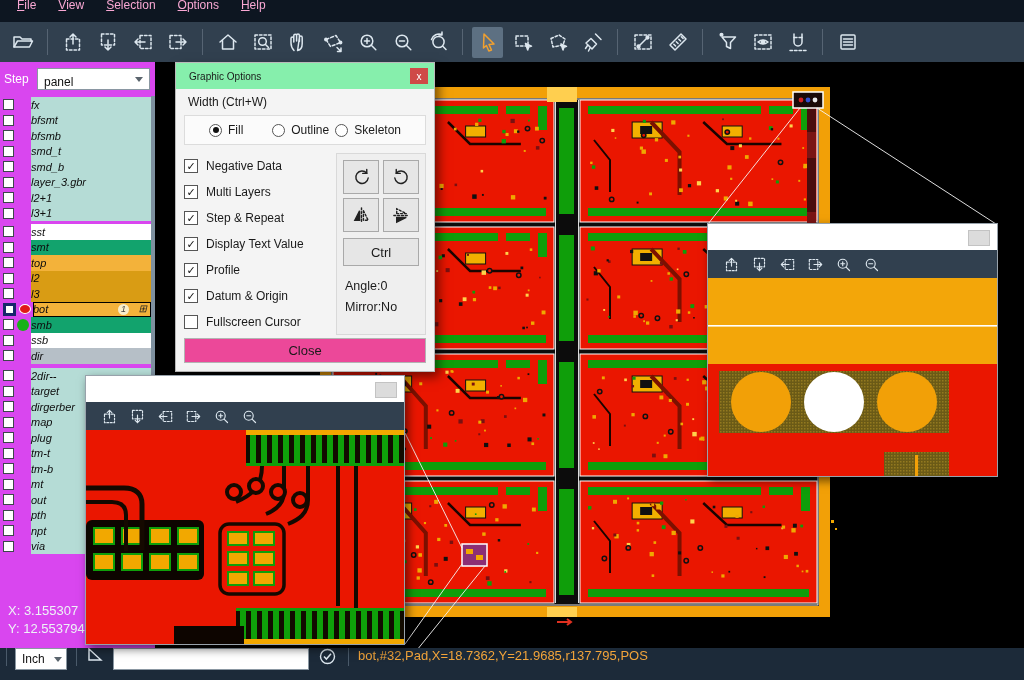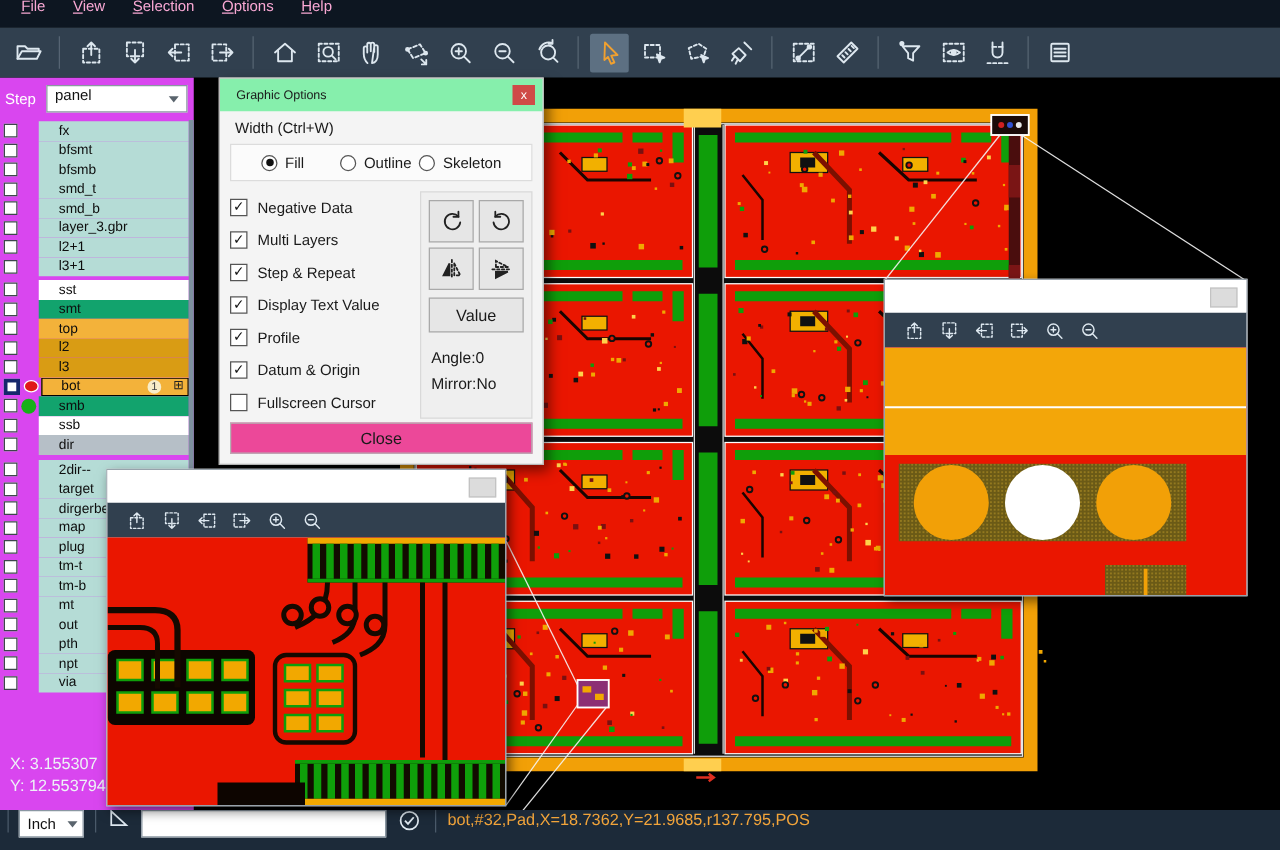--- a/index.html
+++ b/index.html
@@ -19,33 +19,33 @@
   .ticon{width:31px;height:31px;margin:0 2px;display:flex;align-items:center;justify-content:center;
          border-radius:2px;flex:none;}
   .ticon svg{display:block;}
   .ticon.active{background:#5d7082;}
 
   
   .sidebar{position:absolute;left:0;top:62px;width:155px;height:600px;background:#d946ef;z-index:2;}
   .step-row{position:absolute;left:0;top:5px;width:100%;height:24px;display:flex;align-items:center;}
   .step-label{width:33px;color:#fff;font-size:12px;padding-left:4px;}
   .step-select{flex:1;margin-right:5px;height:22px;background:#fff;border:1px solid #8a97a2;
-               display:flex;align-items:flex-start;font-size:12px;color:#111;padding-left:6px;position:relative;box-sizing:border-box;}
+               display:flex;align-items:flex-end;font-size:12px;color:#111;padding-left:6px;position:relative;box-sizing:border-box;}
   .chev{width:0;height:0;border-left:4px solid transparent;border-right:4px solid transparent;
         border-top:5px solid #5a646d;}
   .step-select .chev{position:absolute;right:6px;top:8px;}
   .layer-group{position:absolute;left:0;width:155px;}
   .lrow{display:flex;align-items:center;height:15.5px;position:relative;}
   .cb{width:9px;height:9px;background:#fff;border:1px solid #3e454c;margin-left:3px;flex:none;}
   .cb.sel{width:7px;height:7px;border:3px solid #16276b;}
   .ind{width:17px;display:flex;justify-content:center;align-items:center;flex:none;}
   .dot-red{width:10px;height:8px;border-radius:50%;background:#e01818;border:1px solid #fff;}
   .dot-green{width:12px;height:12px;border-radius:50%;background:#17b117;}
-  .lab{flex:1;height:100%;display:flex;align-items:center;padding-left:16px;font-size:11px;color:#0d0d0d;
-       margin-right:4px;position:relative;}
+  .lab{flex:1;height:100%;display:flex;align-items:center;padding-left:0;font-size:11px;color:#0d0d0d;
+       margin-right:4px;position:relative;font-style:italic;}
   .row-teal .lab{background:#b5dcd6;}
   .row-white .lab{background:#ffffff;}
   .row-green .lab{background:#12a36d;}
   .row-orange .lab{background:#f3b23a;}
   .row-gold .lab{background:#d99c14;}
   .row-gray .lab{background:#b6bfc7;}
   .lrow.selected .lab{box-shadow:inset 0 0 0 1px #000;}
   .badge{position:absolute;right:22px;top:2px;width:11px;height:11px;border-radius:50%;
          background:#f8edc9;color:#444;font-size:9px;line-height:11px;text-align:center;}
   .gridic{position:absolute;right:4px;top:1.5px;font-size:10px;color:#222;line-height:12px;}
@@ -1004,21 +1004,21 @@
                 </svg>
               </div>
               <div class="sq-btn">
                 <svg width="21" height="21" viewBox="0 0 22 22" stroke="#222" stroke-width="1.5" fill="none" stroke-linecap="round">
                   <path d="M3 11 H19" stroke-dasharray="2 2"></path>
                   <path d="M6 13 H16 L6 18 Z" fill="#222"></path>
                   <path d="M6 9 H16 L6 4 Z" fill="none" stroke-dasharray="2 2"></path>
                 </svg>
               </div>
             </div>
-          <div class="reset-btn">Value</div>
+          <div class="reset-btn">Ctrl</div>
           <div class="angle-text">
             <div>Angle:0</div>
             <div>Mirror:No</div>
           </div>
         </div>
       </div>
       <div class="close-btn">Close</div>
     </div>
   </div>
 

